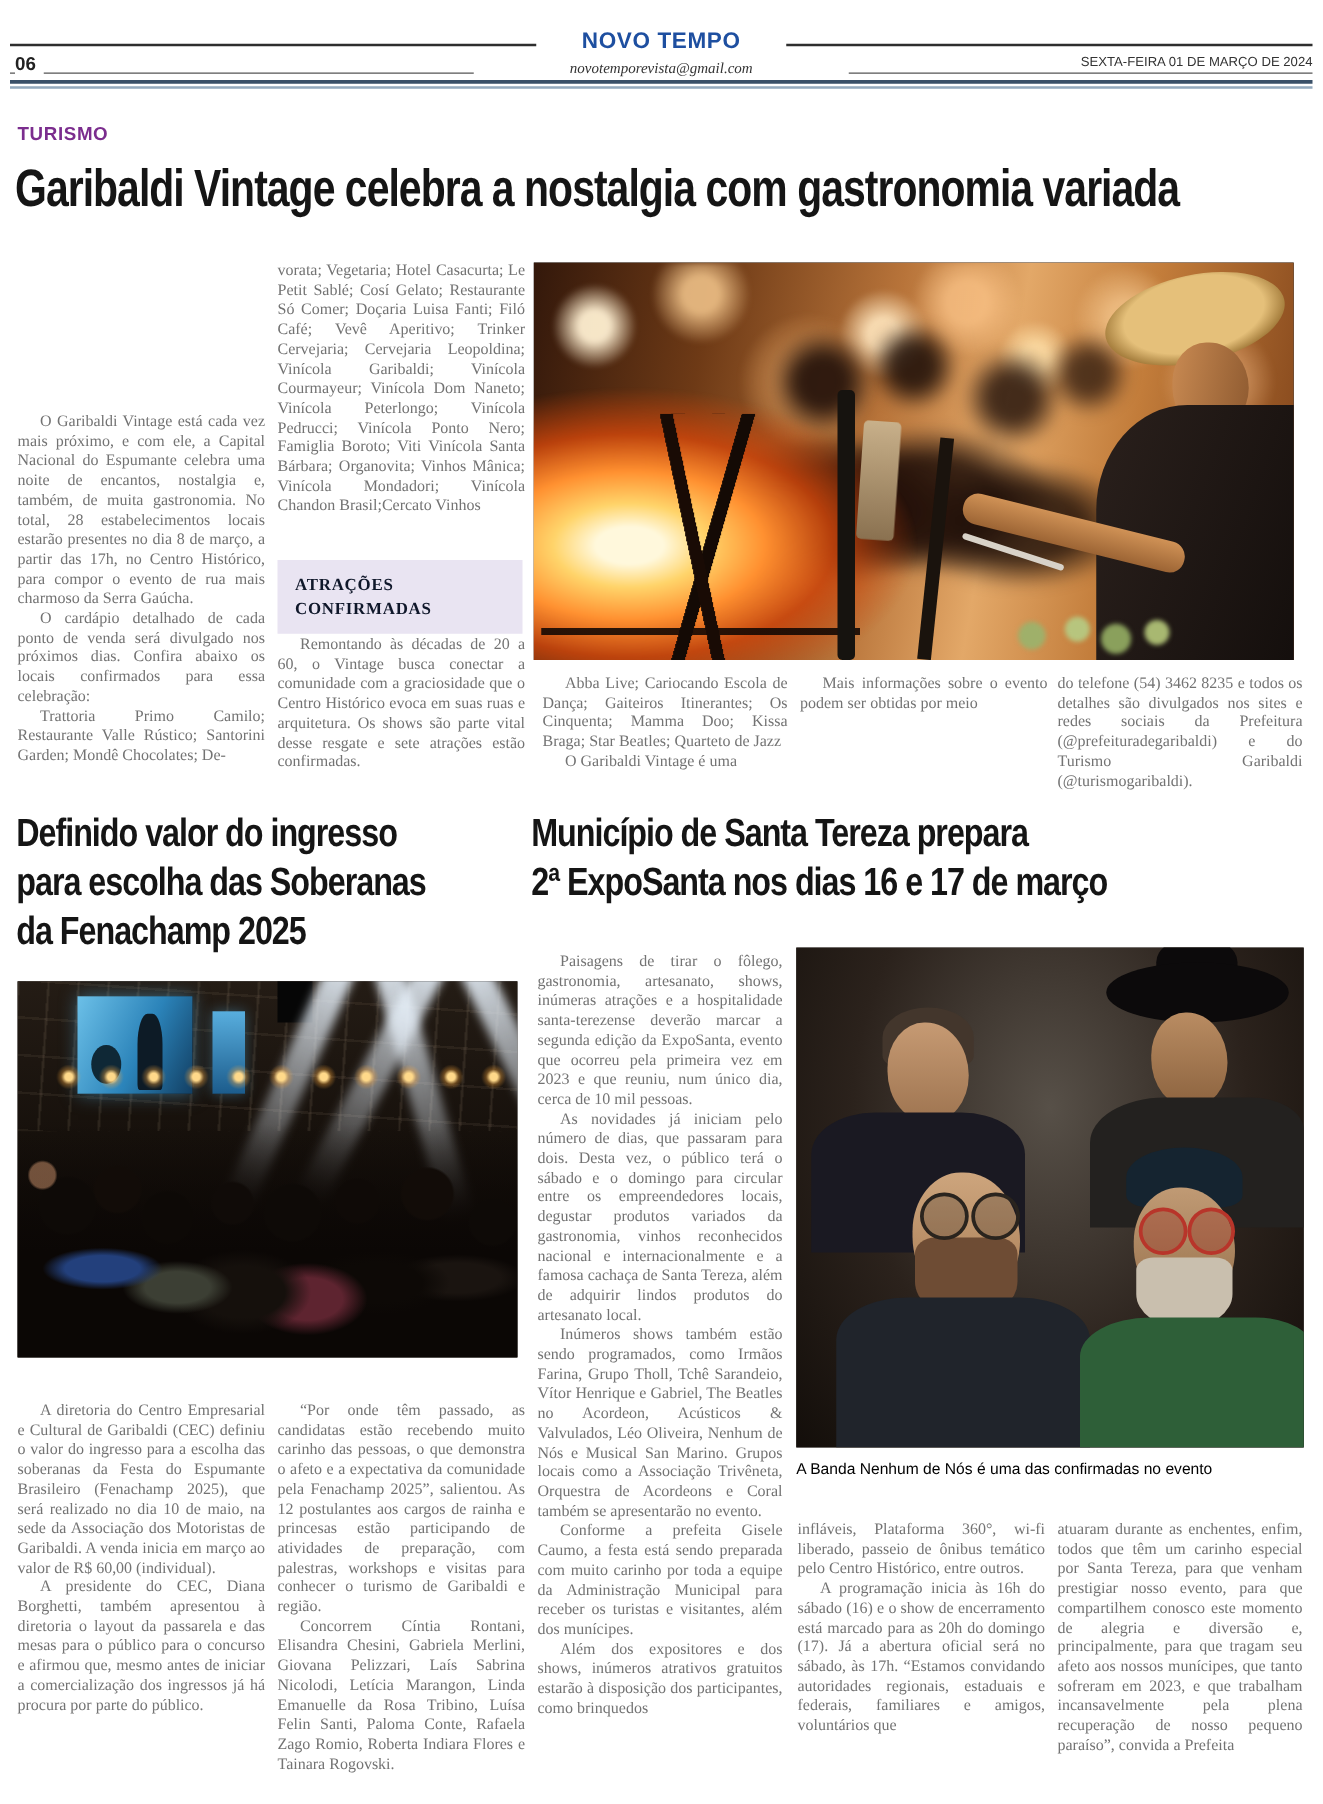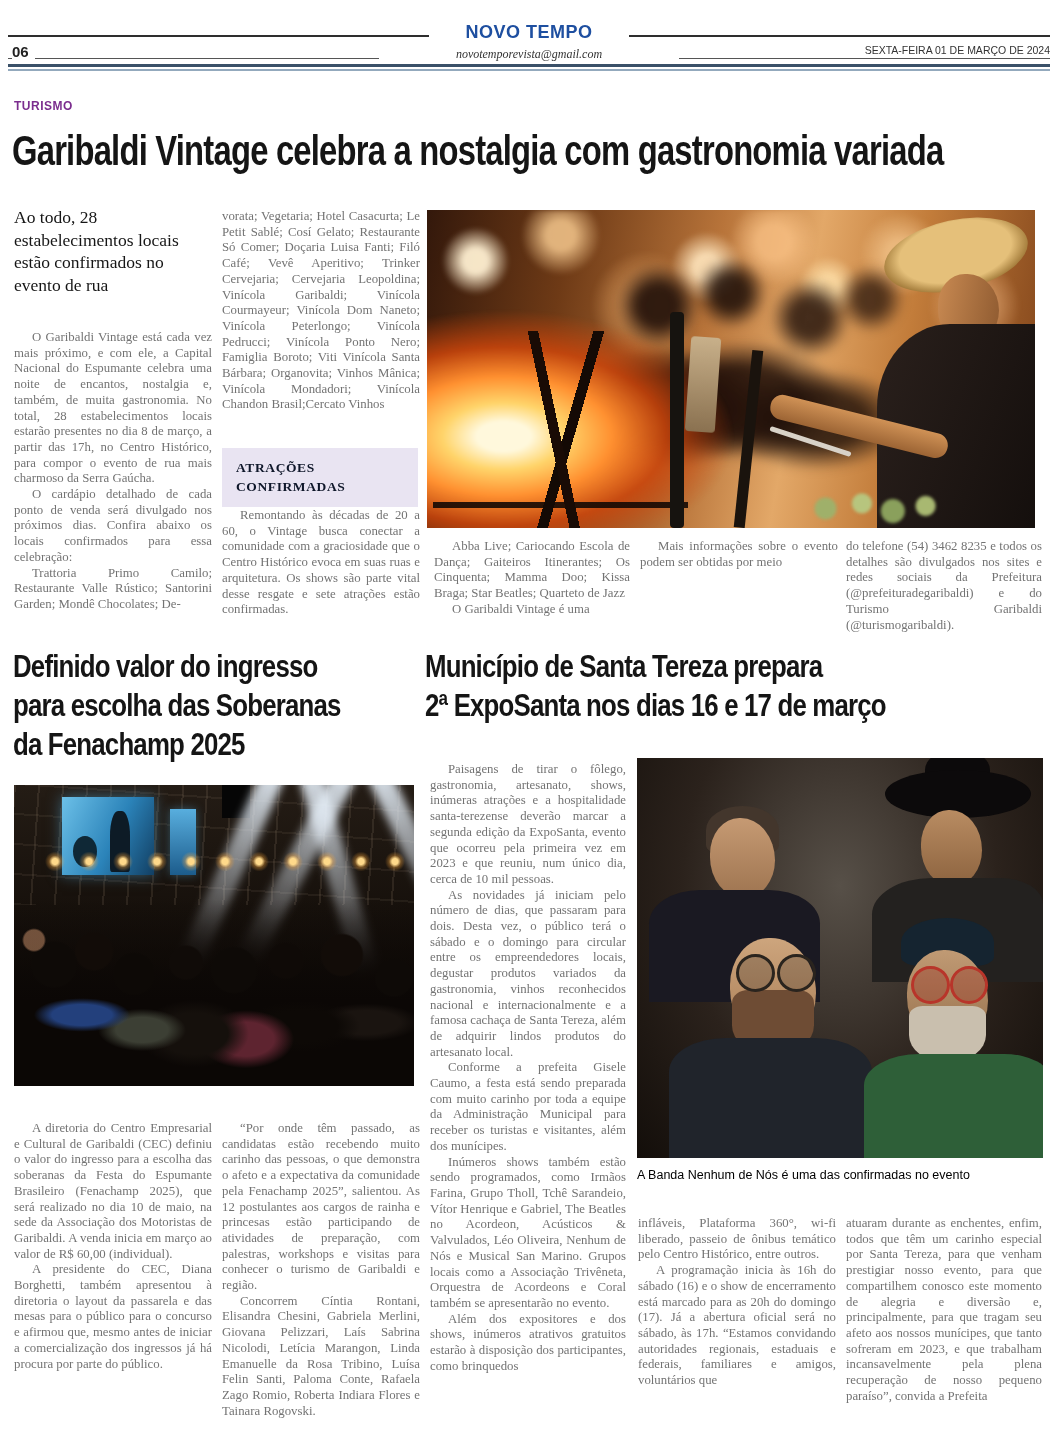--- a/index.html
+++ b/index.html
@@ -18,21 +18,21 @@
   .thinline{position:absolute;left:8px;right:8px;top:58px;height:1px;background:#555;}
   .email{position:absolute;left:379px;top:47px;width:300px;text-align:center;
          font-style:italic;font-size:12px;color:#333;background:#fff;z-index:2;}
   .hdate{position:absolute;right:8px;top:44px;font-family:"Liberation Sans",sans-serif;
          font-size:10.5px;color:#333;background:#fff;z-index:2;padding-left:6px;}
   .rule2a{position:absolute;left:8px;right:8px;top:64px;height:3px;background:#3a5068;}
   .rule2b{position:absolute;left:8px;right:8px;top:69px;height:2px;background:#93a9bd;}
 
   
   .kicker{position:absolute;left:14px;top:99px;font-family:"Liberation Sans",sans-serif;
-          font-weight:bold;font-size:12px;letter-spacing:.5px;color:#7b2d8e;}
+          font-weight:bold;font-size:15px;letter-spacing:.5px;color:#7b2d8e;}
   .headline{font-family:"Liberation Sans",sans-serif;font-weight:bold;color:#151515;
             transform-origin:0 0;white-space:pre-line;letter-spacing:-1px;}
   .h1{left:12px;top:127px;font-size:42px;line-height:47px;width:1340px;transform:scaleX(.78);}
   .h2{left:13px;top:647px;font-size:31.5px;line-height:39px;width:520px;transform:scaleX(.82);}
   .h3{left:425px;top:647px;font-size:31.5px;line-height:39px;width:770px;transform:scaleX(.82);}
 
   
   .col{position:absolute;width:198px;font-size:12.8px;line-height:15.7px;text-align:justify;color:#737373;}
   .col p{margin:0;text-indent:18px;}
   .col p.ni{text-indent:0;}
@@ -171,21 +171,20 @@
   <div class="thinline"></div>
   <div class="pageno">06</div>
   <div class="email">novotemporevista@gmail.com</div>
   <div class="hdate">SEXTA-FEIRA 01 DE MARÇO DE 2024</div>
   <div class="rule2a"></div>
   <div class="rule2b"></div>
 
   <div class="kicker">TURISMO</div>
   <div class="abs headline h1">Garibaldi Vintage celebra a nostalgia com gastronomia variada</div>
 
-  <div class="standfirst">Ao todo, 28 estabelecimentos locais estão confirmados no evento de rua</div>
 
   <div class="col" style="left:14px;top:330px;">
     <p>O Garibaldi Vintage está cada vez mais próximo, e com ele, a Capital Nacional do Espumante celebra uma noite de encantos, nostalgia e, também, de muita gastronomia. No total, 28 estabelecimentos locais estarão presentes no dia 8 de março, a partir das 17h, no Centro Histórico, para compor o evento de rua mais charmoso da Serra Gaúcha.</p>
     <p>O cardápio detalhado de cada ponto de venda será divulgado nos próximos dias. Confira abaixo os locais confirmados para essa celebração:</p>
     <p>Trattoria Primo Camilo; Restaurante Valle Rústico; Santorini Garden; Mondê Chocolates; De-</p>
   </div>
 
   <div class="col" style="left:222px;top:209px;">
     <p class="ni">vorata; Vegetaria; Hotel Casacurta; Le Petit Sablé; Cosí Gelato; Restaurante Só Comer; Doçaria Luisa Fanti; Filó Café; Vevê Aperitivo; Trinker Cervejaria; Cervejaria Leopoldina; Vinícola Garibaldi; Vinícola Courmayeur; Vinícola Dom Naneto; Vinícola Peterlongo; Vinícola Pedrucci; Vinícola Ponto Nero; Famiglia Boroto; Viti Vinícola Santa Bárbara; Organovita; Vinhos Mânica; Vinícola Mondadori; Vinícola Chandon Brasil;Cercato Vinhos</p>
   </div>
@@ -256,22 +255,22 @@
     <p>Concorrem Cíntia Rontani, Elisandra Chesini, Gabriela Merlini, Giovana Pelizzari, Laís Sabrina Nicolodi, Letícia Marangon, Linda Emanuelle da Rosa Tribino, Luísa Felin Santi, Paloma Conte, Rafaela Zago Romio, Roberta Indiara Flores e Tainara Rogovski.</p>
   </div>
 
   <div class="abs headline h3">Município de Santa Tereza prepara
 2ª ExpoSanta nos dias 16 e 17 de março</div>
   <div class="credit" style="left:842px;top:744px;width:200px;">RAUL KREBS</div>
 
   <div class="col" style="left:430px;top:762px;width:196px;">
     <p>Paisagens de tirar o fôlego, gastronomia, artesanato, shows, inúmeras atrações e a hospitalidade santa-terezense deverão marcar a segunda edição da ExpoSanta, evento que ocorreu pela primeira vez em 2023 e que reuniu, num único dia, cerca de 10 mil pessoas.</p>
     <p>As novidades já iniciam pelo número de dias, que passaram para dois. Desta vez, o público terá o sábado e o domingo para circular entre os empreendedores locais, degustar produtos variados da gastronomia, vinhos reconhecidos nacional e internacionalmente e a famosa cachaça de Santa Tereza, além de adquirir lindos produtos do artesanato local.</p>
+    <p>Inúmeros shows também estão sendo programados, como Irmãos Farina, Grupo Tholl, Tchê Sarandeio, Vítor Henrique e Gabriel, The Beatles no Acordeon, Acústicos &amp; Valvulados, Léo Oliveira, Nenhum de Nós e Musical San Marino. Grupos locais como a Associação Trivêneta, Orquestra de Acordeons e Coral também se apresentarão no evento.</p>
     <p>Conforme a prefeita Gisele Caumo, a festa está sendo preparada com muito carinho por toda a equipe da Administração Municipal para receber os turistas e visitantes, além dos munícipes.</p>
-    <p>Inúmeros shows também estão sendo programados, como Irmãos Farina, Grupo Tholl, Tchê Sarandeio, Vítor Henrique e Gabriel, The Beatles no Acordeon, Acústicos &amp; Valvulados, Léo Oliveira, Nenhum de Nós e Musical San Marino. Grupos locais como a Associação Trivêneta, Orquestra de Acordeons e Coral também se apresentarão no evento.</p>
     <p>Além dos expositores e dos shows, inúmeros atrativos gratuitos estarão à disposição dos participantes, como brinquedos</p>
   </div>
 
   <div class="photo ph3">
     <div class="ph3-base"></div>
     <div class="m1-hair"></div>
     <div class="m1-face m-skin"></div>
     <div class="m1-body"></div>
     <div class="m2-crown"></div>
     <div class="m2-hat"></div>

